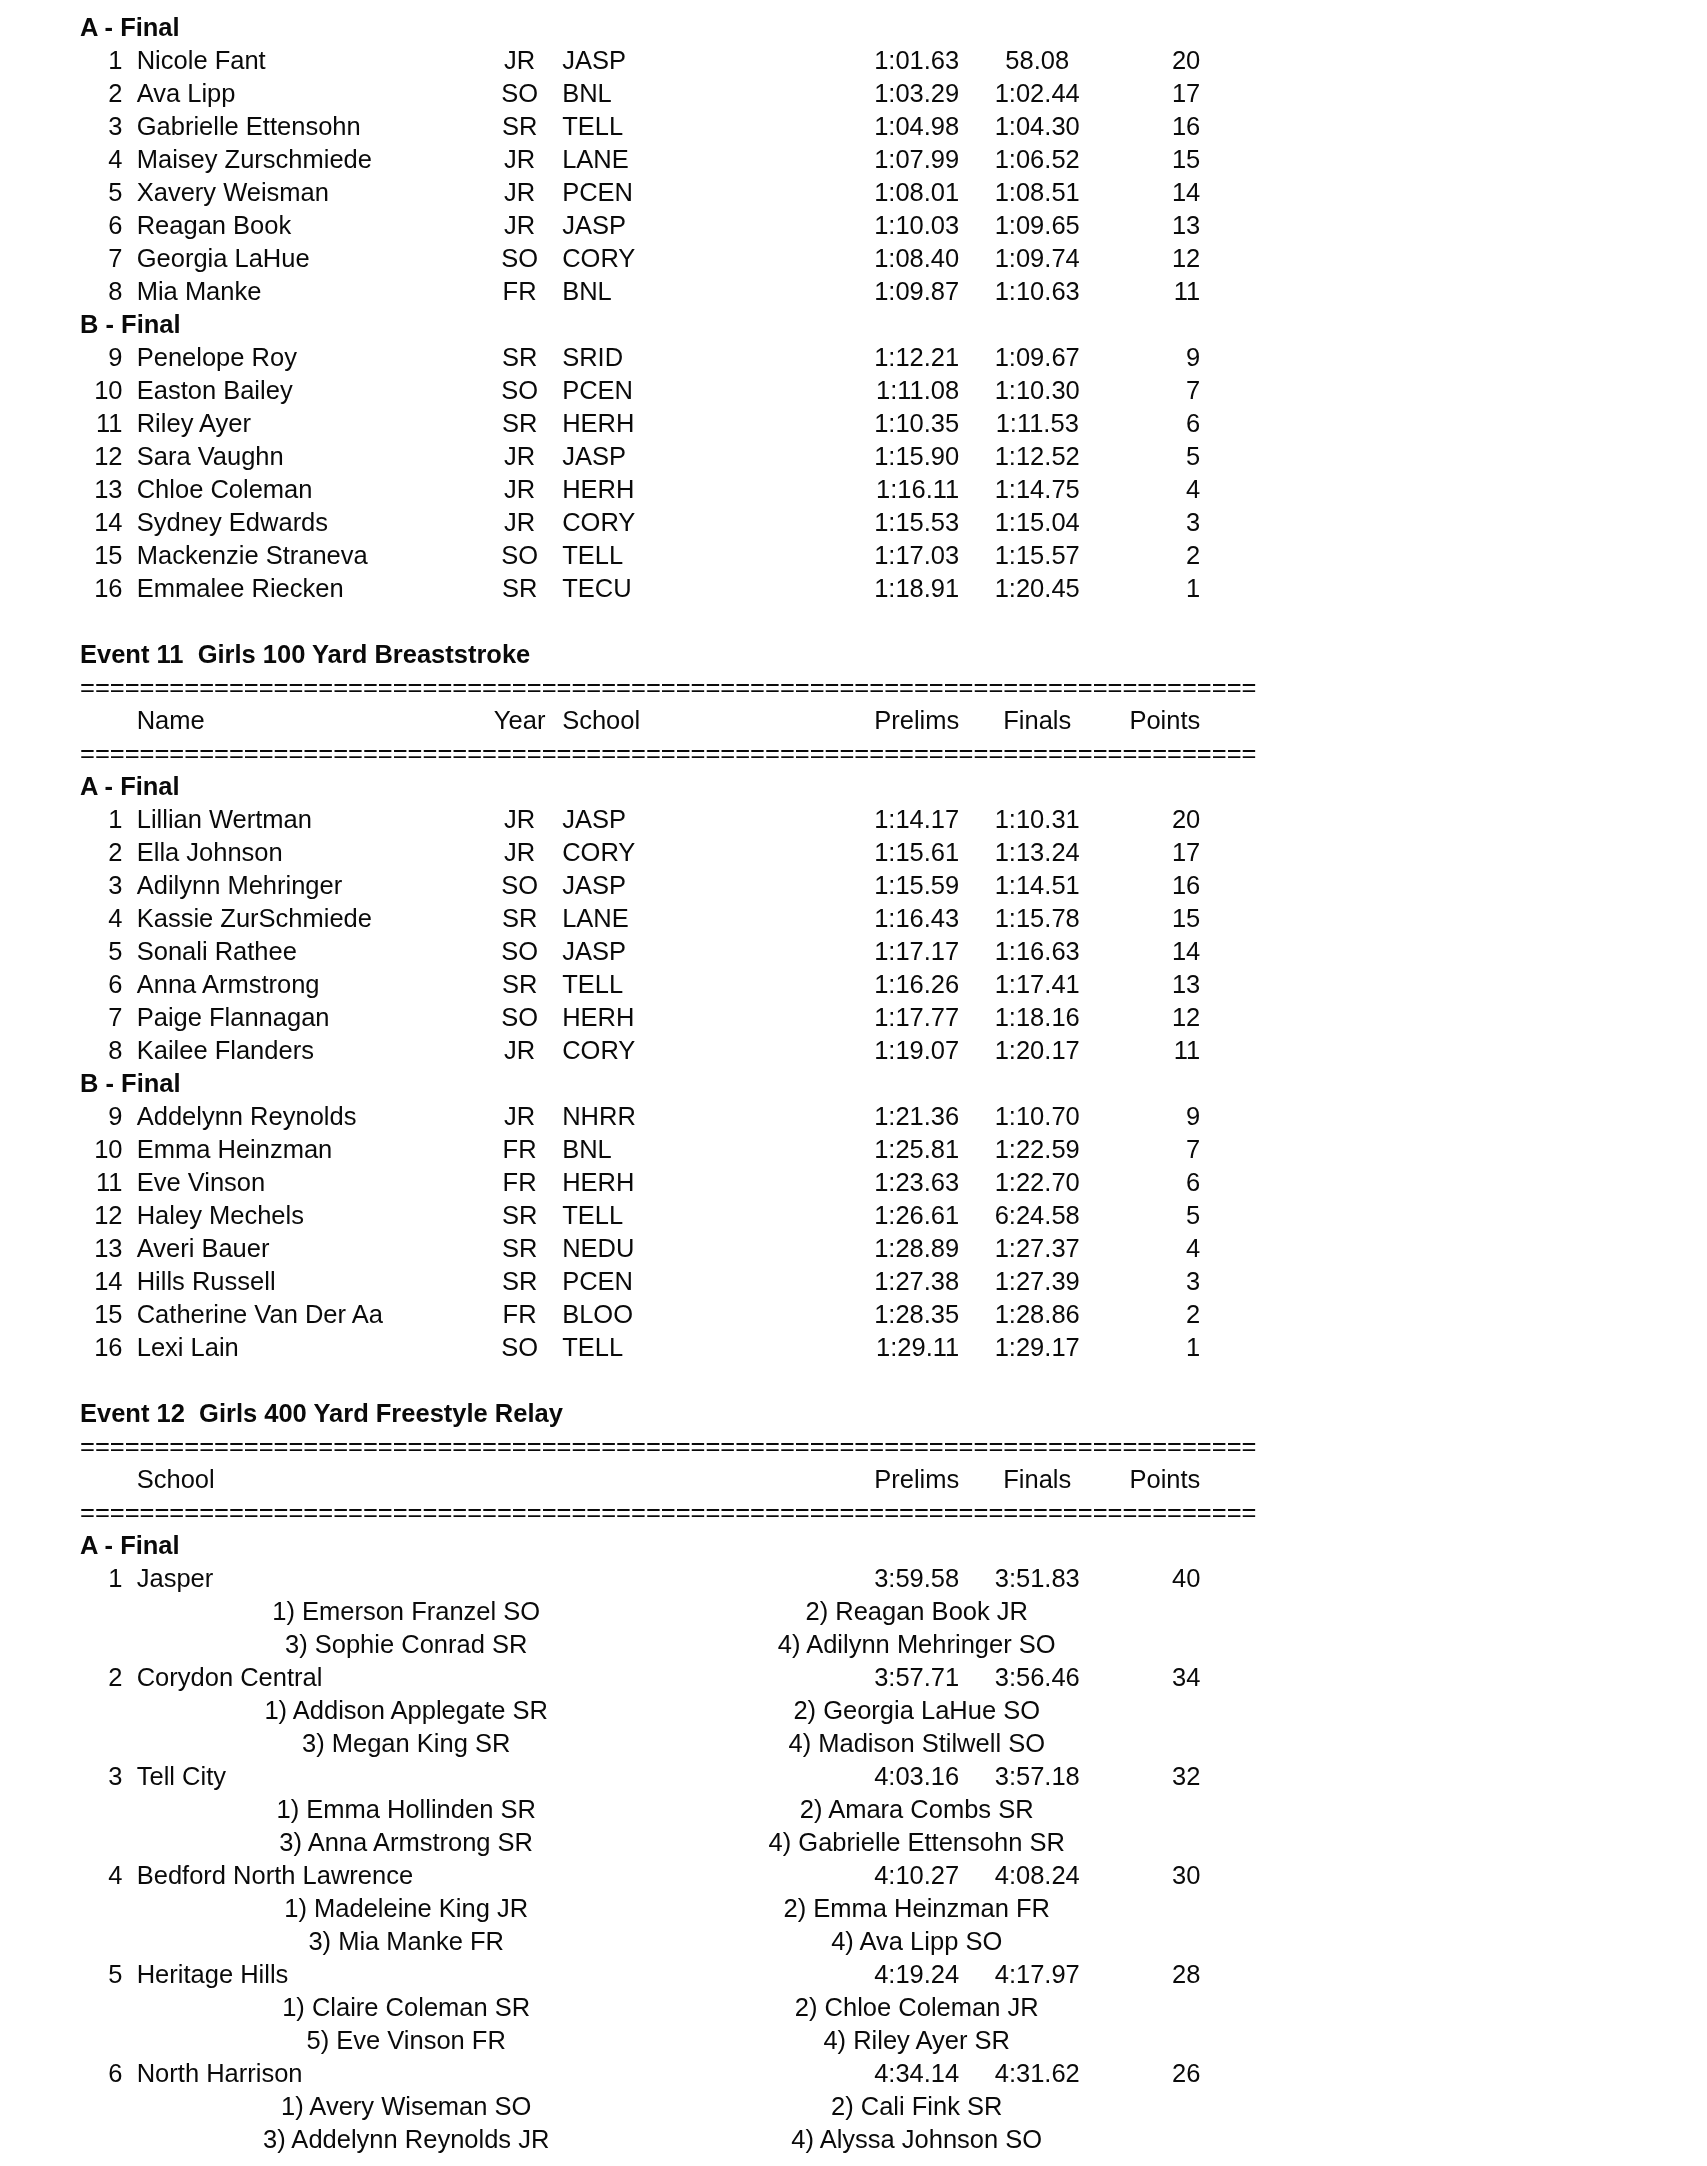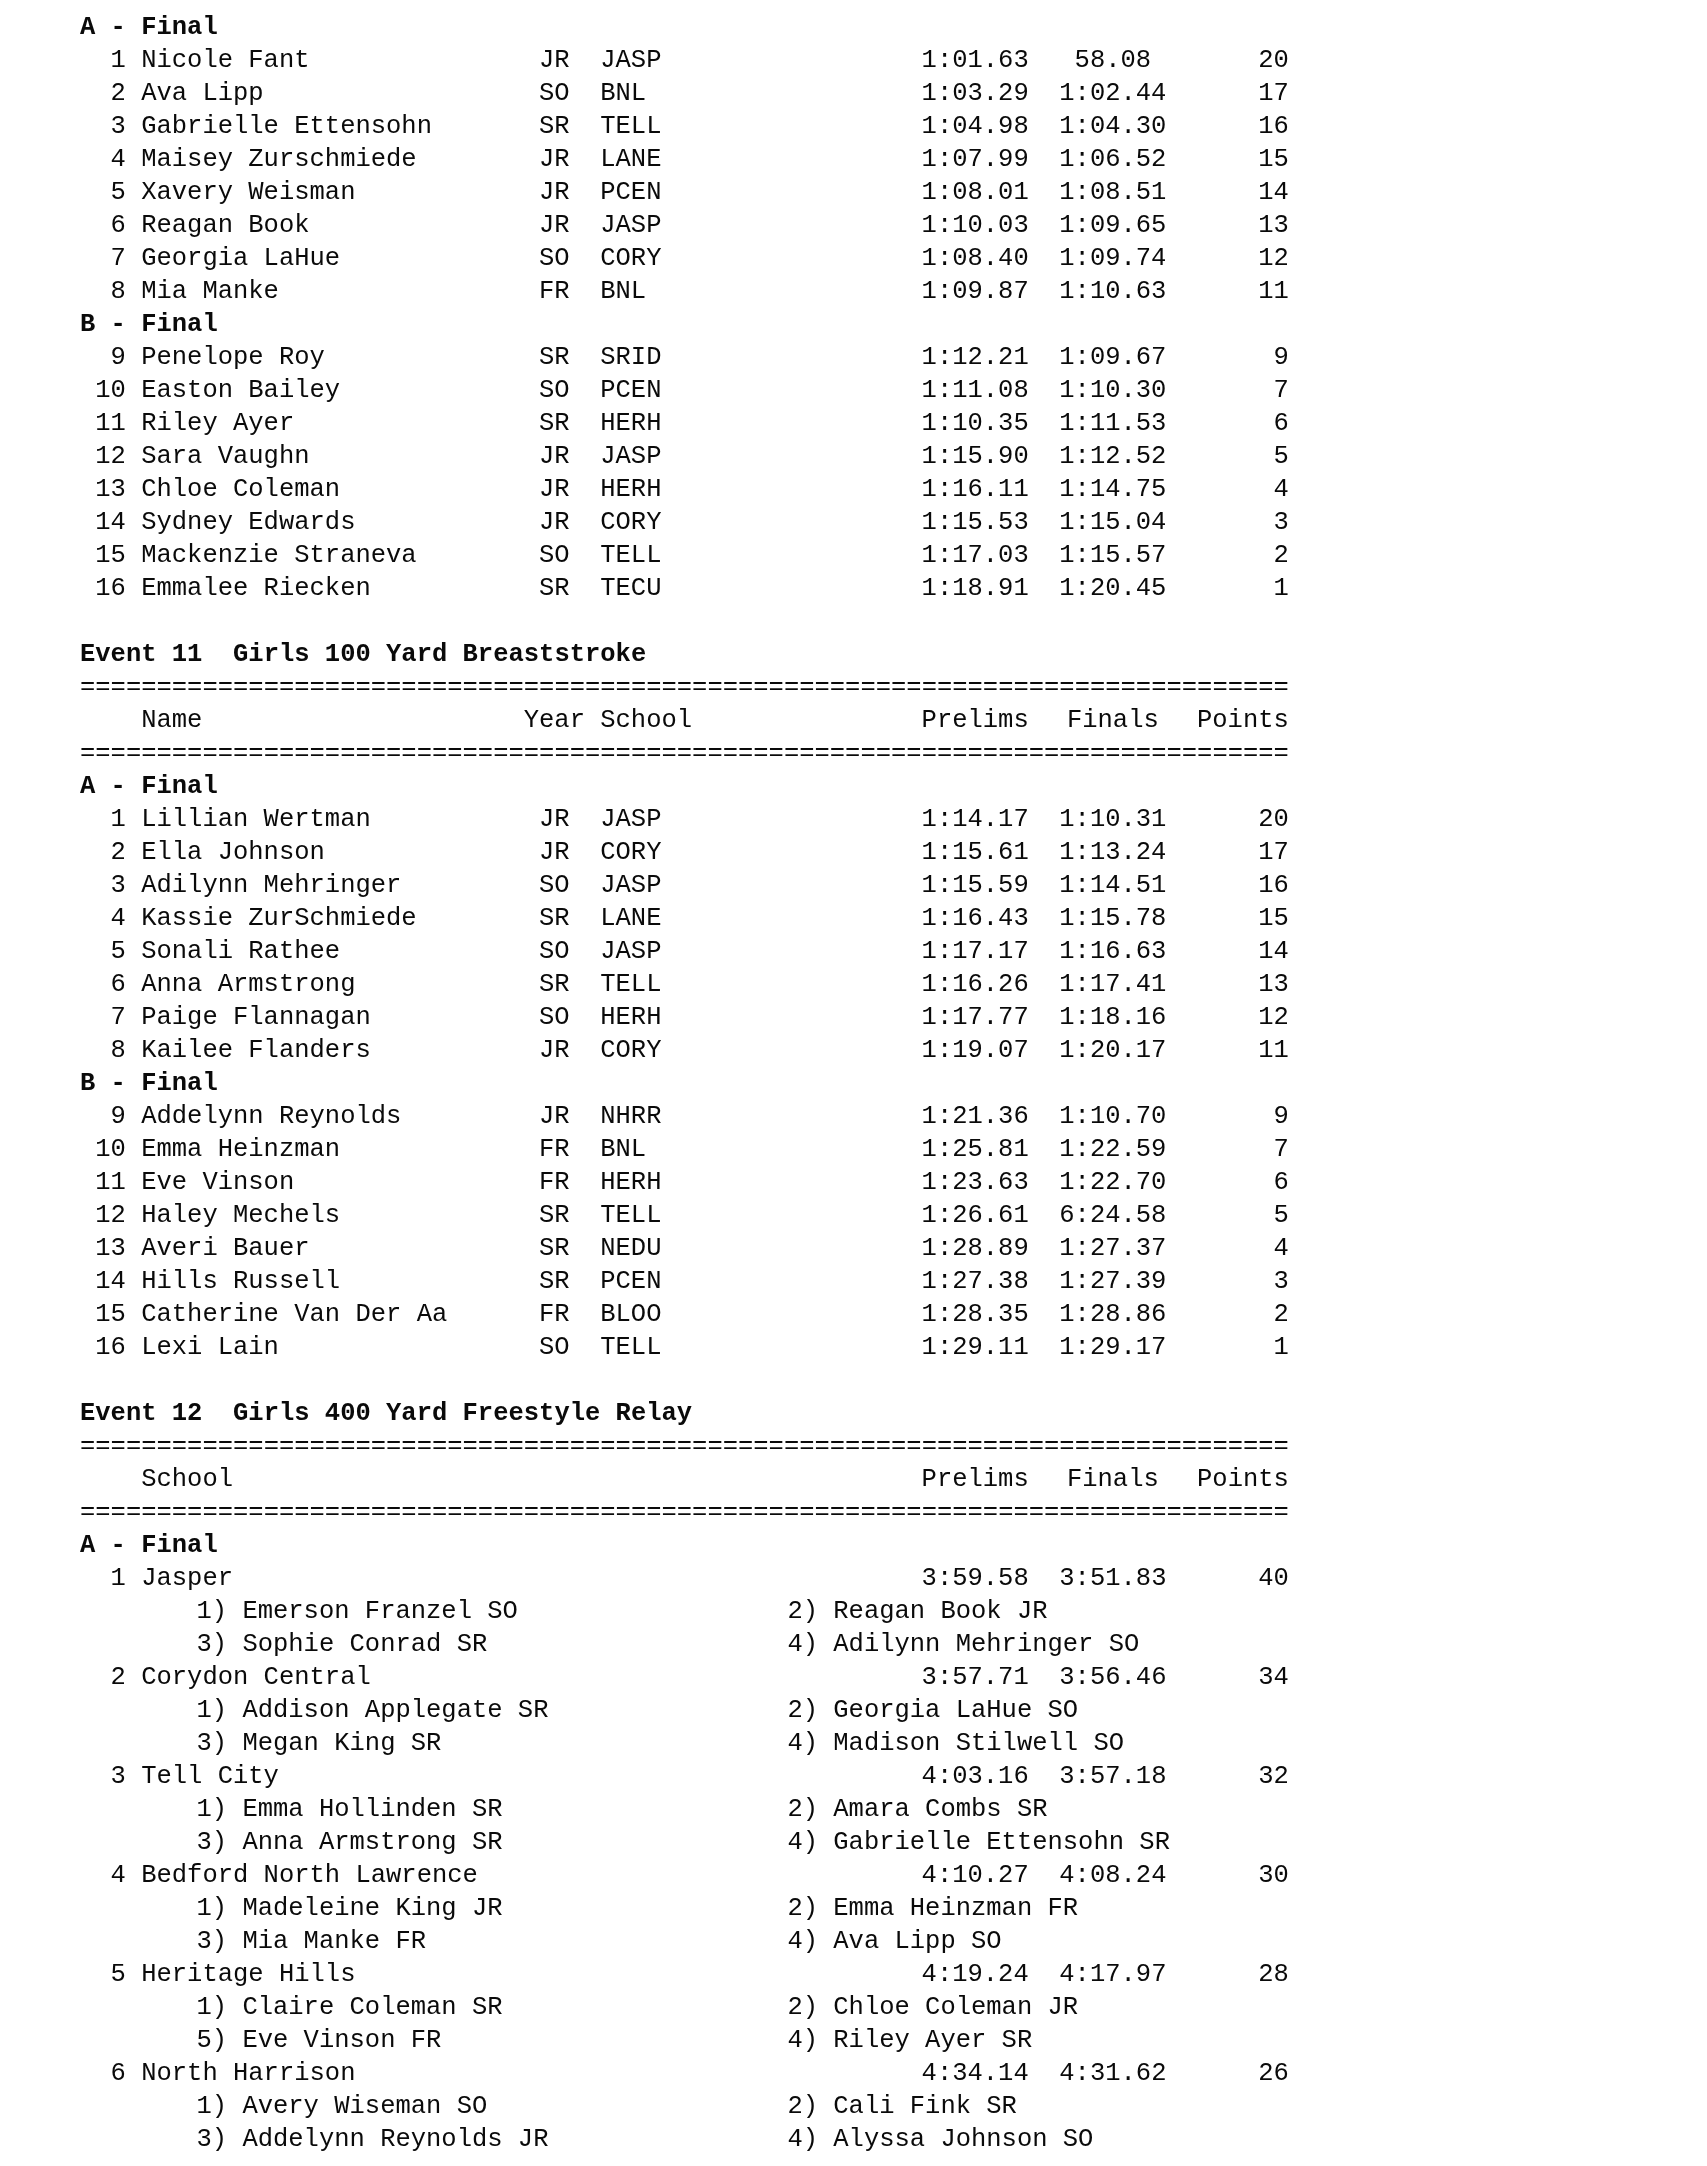--- a/index.html
+++ b/index.html
@@ -2,21 +2,21 @@
 <html style="font-size:14.5px"><head>
 <meta charset="utf-8">
 <style>
   html, body { margin: 0; padding: 0; background: #ffffff; }
   .page {
     width: 1707px;
     height: 2167px;
     box-sizing: border-box;
     background: #ffffff;
     color: #0a0a0a;
-    font-family: Liberation Mono, monospace;
+    font-family: Liberation Sans, sans-serif;
     font-size: 25.5px;
     padding: 11px 0 0 80px;
     overflow: hidden;
   }
   .line {
     height: 33px;
     line-height: 33px;
     white-space: pre;
   }
   .c { display: inline-block; vertical-align: top; }
@@ -25,21 +25,21 @@
   .c-g1      { width: 1ch; }
   .c-name    { width: 25ch; text-align: left;  }
   .c-year    { width: 4ch;  text-align: center; }
   .c-g2      { width: 1ch; }
   .c-school  { width: 6ch;  text-align: left;  }
   .c-prelims { width: 22ch; text-align: right; }
   .c-finals  { width: 11ch; text-align: center; }
   .c-points  { width: 6ch;  text-align: right; }
   .c-relayname { width: 36ch; text-align: left; }
   .c-ind     { width: 5ch; }
-  .c-leg     { width: 36ch; text-align: left; margin-left: 40px; }
+  .c-leg     { width: 36ch; text-align: center; }
 </style>
 </head>
 <body>
 
 <div class="page">
   <section>
       <div class="line bold"><span class="c ">A - Final</span></div>
       <div class="line"><span class="c c-rank">1</span><span class="c c-g1"></span><span class="c c-name">Nicole Fant</span><span class="c c-year">JR</span><span class="c c-g2"></span><span class="c c-school">JASP</span><span class="c c-prelims">1:01.63</span><span class="c c-finals">58.08</span><span class="c c-points">20</span></div>
       <div class="line"><span class="c c-rank">2</span><span class="c c-g1"></span><span class="c c-name">Ava Lipp</span><span class="c c-year">SO</span><span class="c c-g2"></span><span class="c c-school">BNL</span><span class="c c-prelims">1:03.29</span><span class="c c-finals">1:02.44</span><span class="c c-points">17</span></div>
       <div class="line"><span class="c c-rank">3</span><span class="c c-g1"></span><span class="c c-name">Gabrielle Ettensohn</span><span class="c c-year">SR</span><span class="c c-g2"></span><span class="c c-school">TELL</span><span class="c c-prelims">1:04.98</span><span class="c c-finals">1:04.30</span><span class="c c-points">16</span></div>

